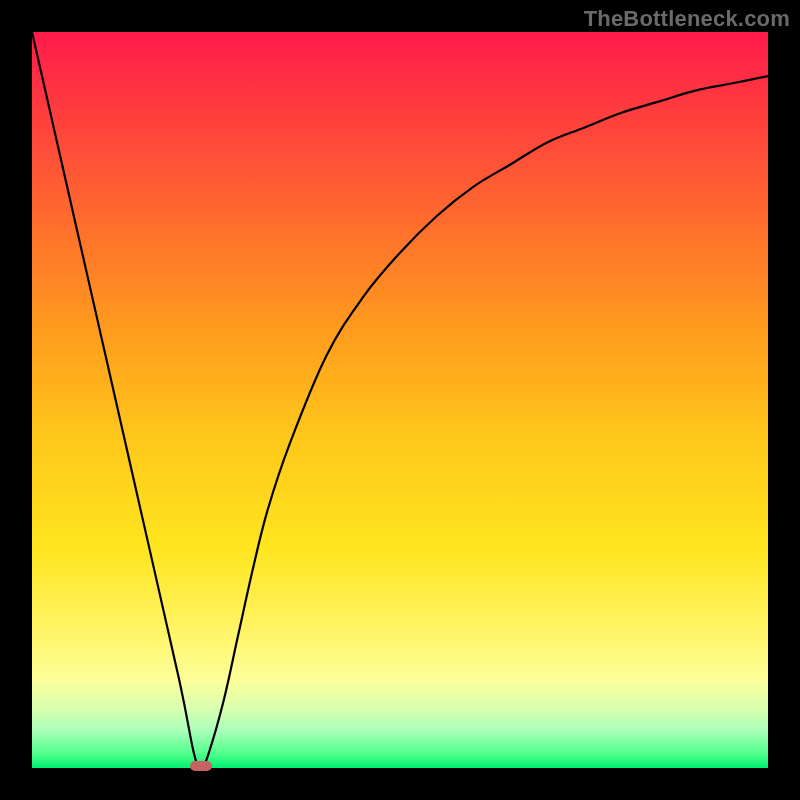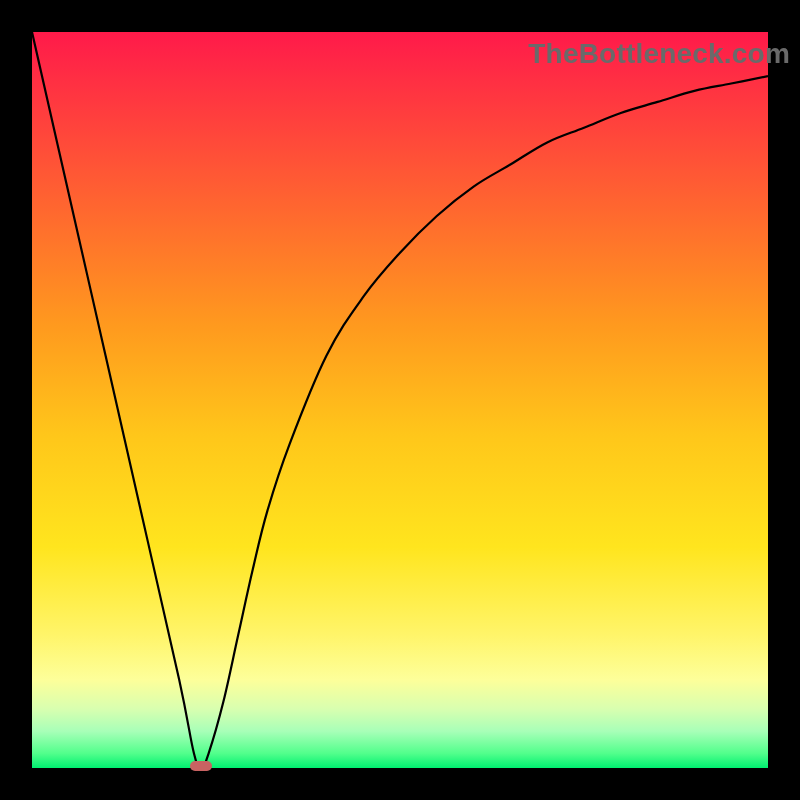--- a/index.html
+++ b/index.html
@@ -62,24 +62,23 @@
     background: #c86262;
     border-radius: 5px;
   }
 
   .watermark {
     position: absolute;
     top: 6px;
     right: 10px;
     color: #6a6a6a;
     font-weight: 600;
-    font-size: 28px;
+    font-size: 22px;
     letter-spacing: 0.2px;
     z-index: 50;
-    margin-top: 32px;
   }
 </style>
 </head>
 <body>
 
 <div class="canvas">
 
   <div class="watermark">TheBottleneck.com</div>
 
   <div class="frame-border frame-top"></div>

